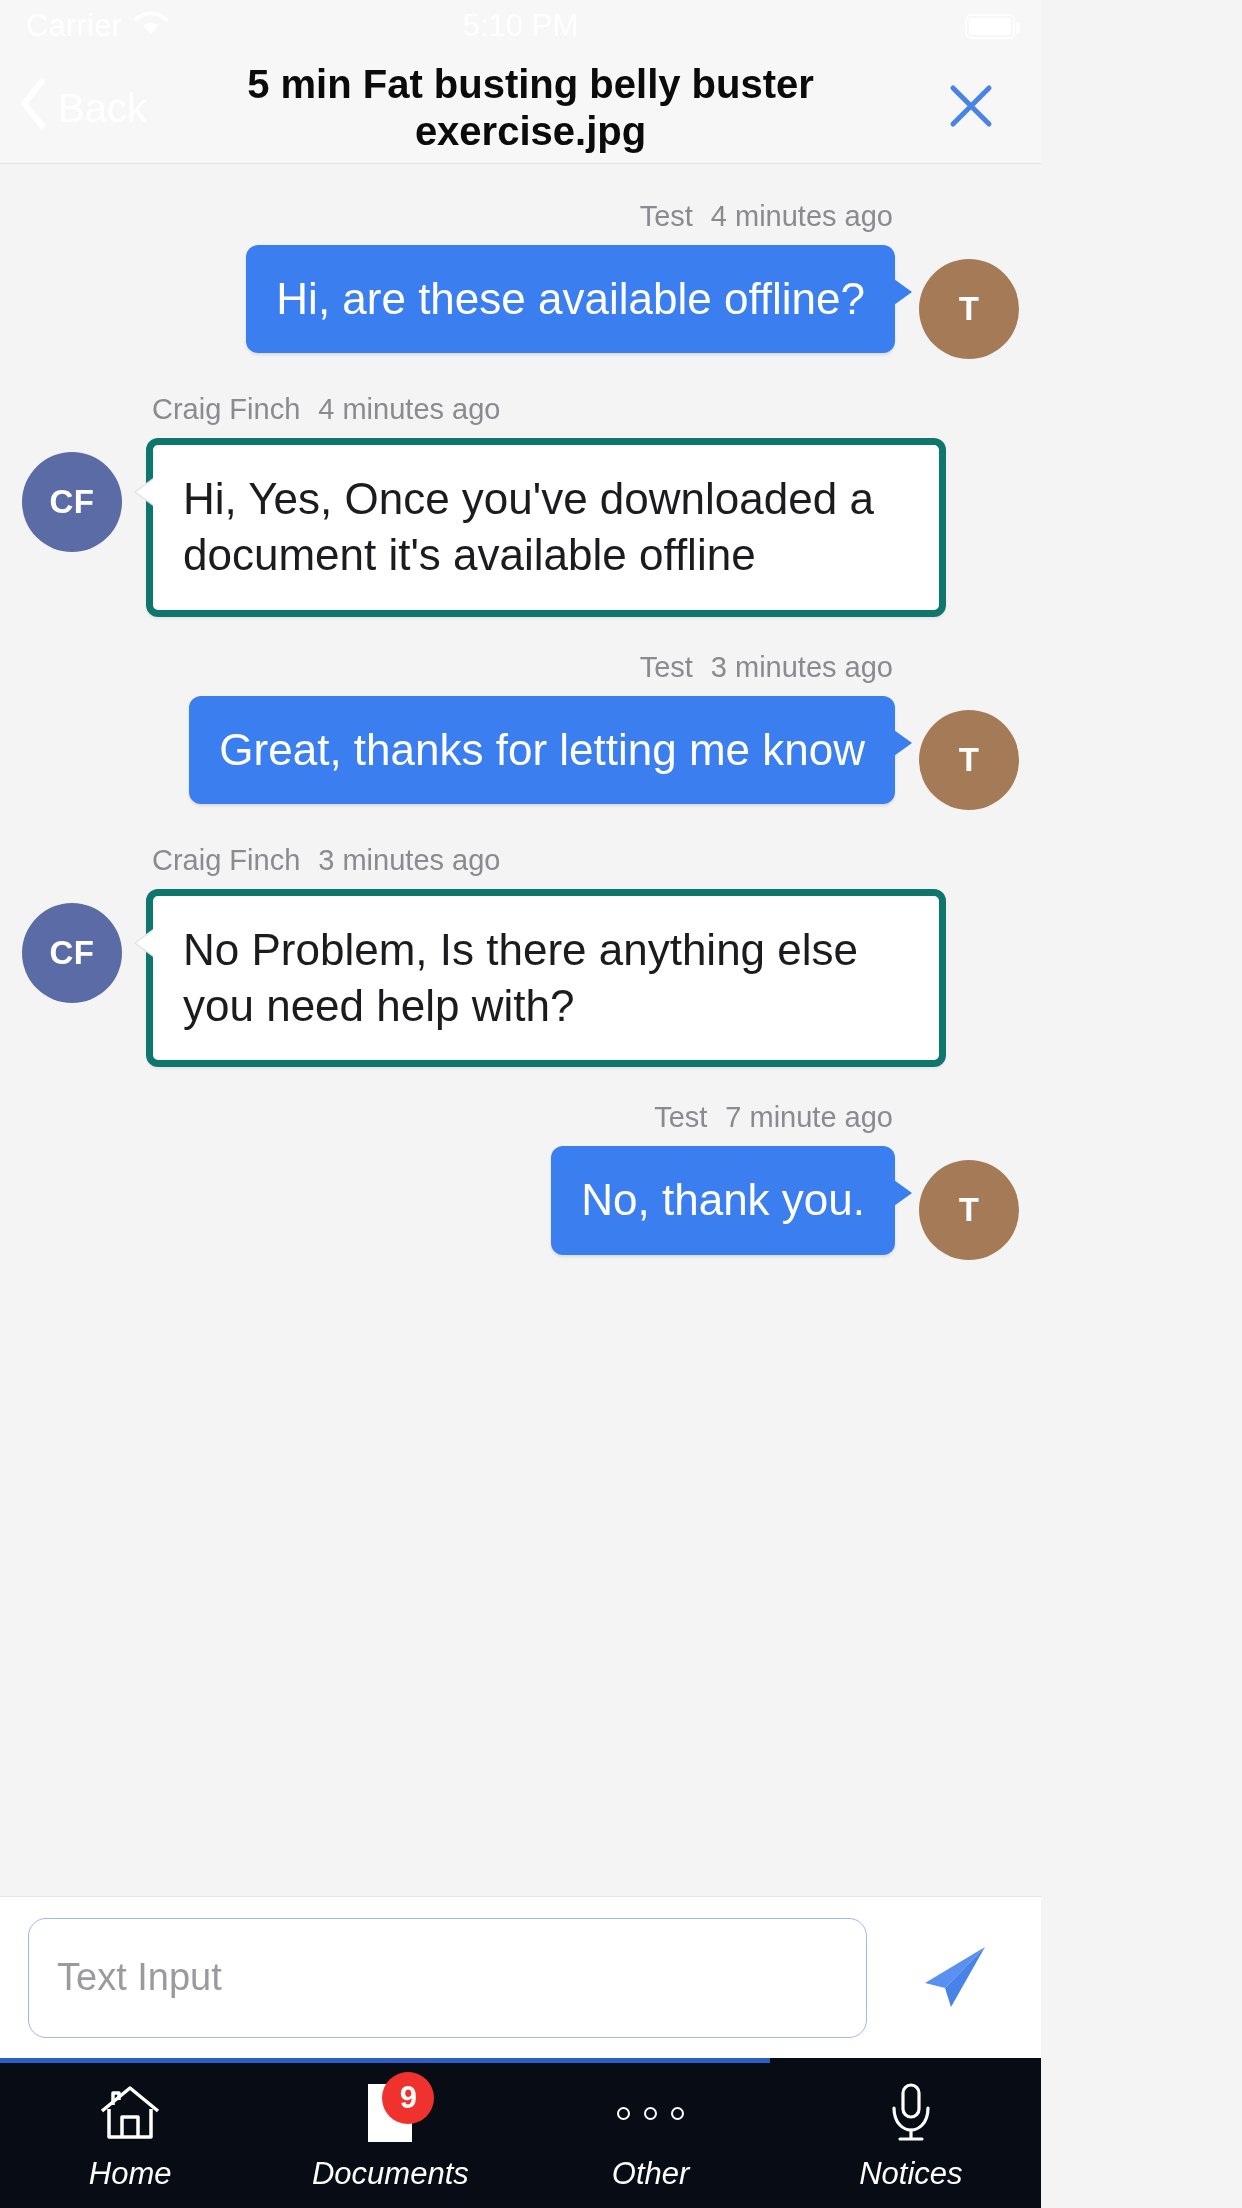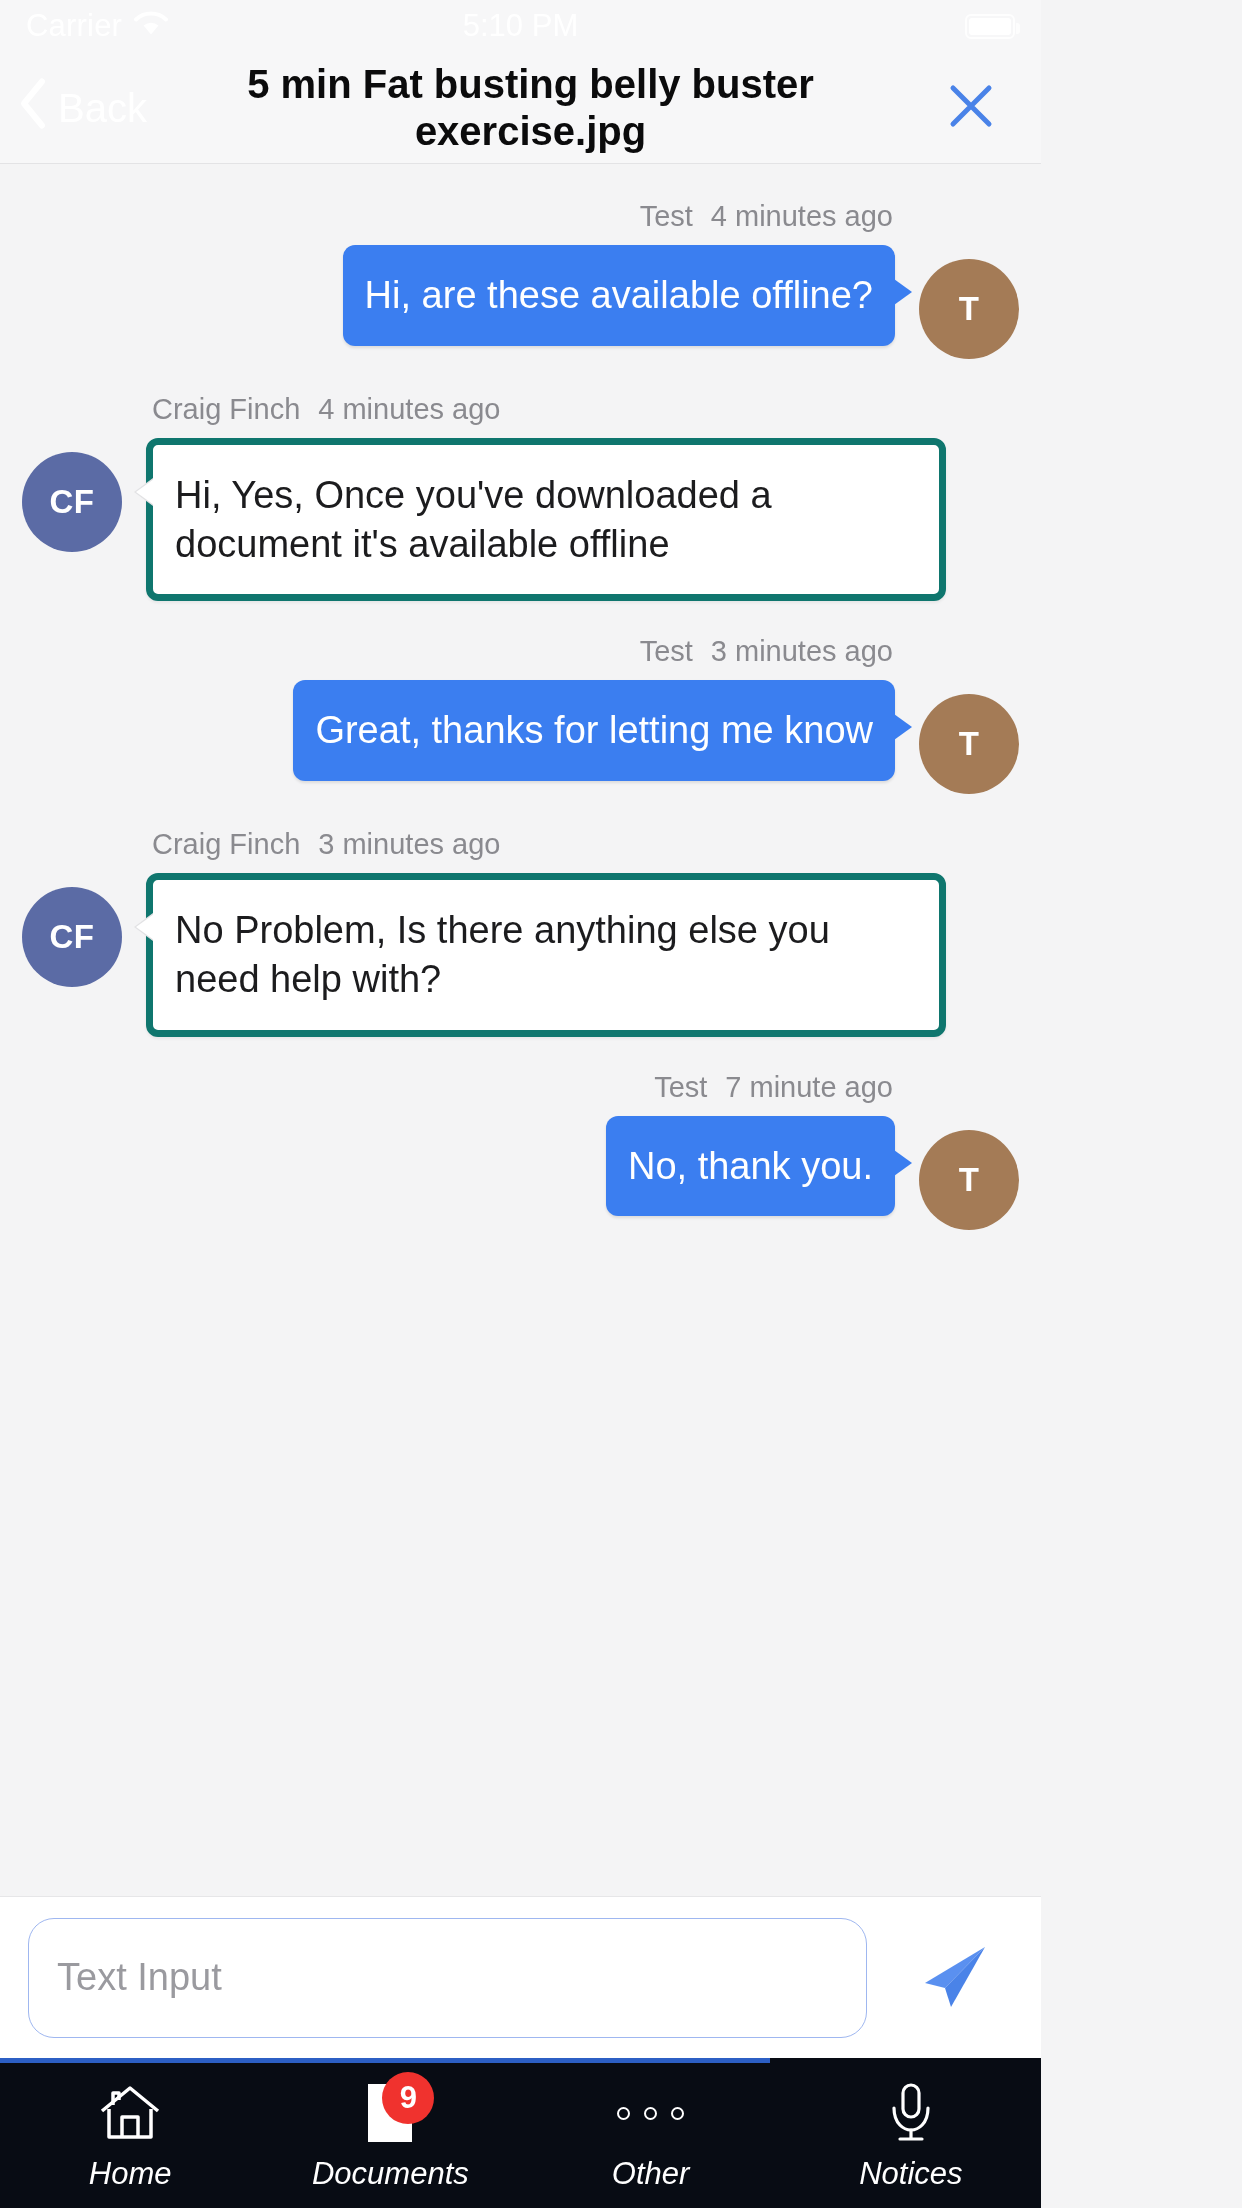--- a/index.html
+++ b/index.html
@@ -113,22 +113,22 @@
     display:flex; align-items:center; justify-content:center;
     color:#ffffff; font-size:33px; font-weight:bold;
     letter-spacing:.5px;
   }
   .av-out{ background:#a47b56; margin-left:24px; margin-top:14px; }
   .av-in { background:#5b6ba5; margin-right:24px; margin-top:14px; }
 
   .bubble{
     position:relative;
     max-width:800px;
-    padding:26px 22px;
-    font-size:38px; line-height:1.28;
+    padding:26px 30px;
+    font-size:44px; line-height:1.28;
     border-radius:12px;
   }
   .bubble.out{
     background:#3b7ef0; color:#ffffff;
     box-shadow:0 2px 3px rgba(0,0,0,.10);
   }
   .bubble.out::after{
     content:""; position:absolute;
     right:-17px; top:34px;
     width:0; height:0;
@@ -164,21 +164,21 @@
     background:#ffffff;
     border-top:1px solid #e6e6e8;
     display:flex; align-items:center;
     padding:0 34px 0 28px;
     position:relative;
   }
   .textfield{
     flex:1 1 auto;
     height:120px;
     border:1px solid #9fb7f0;
-    border-radius:26px;
+    border-radius:18px;
     display:flex; align-items:center;
     padding:0 28px;
     margin-right:30px;
     background:#ffffff;
   }
   .textfield span{
     font-size:38px; color:#9a9a9f;
   }
   .send-btn{
     flex:0 0 auto;

